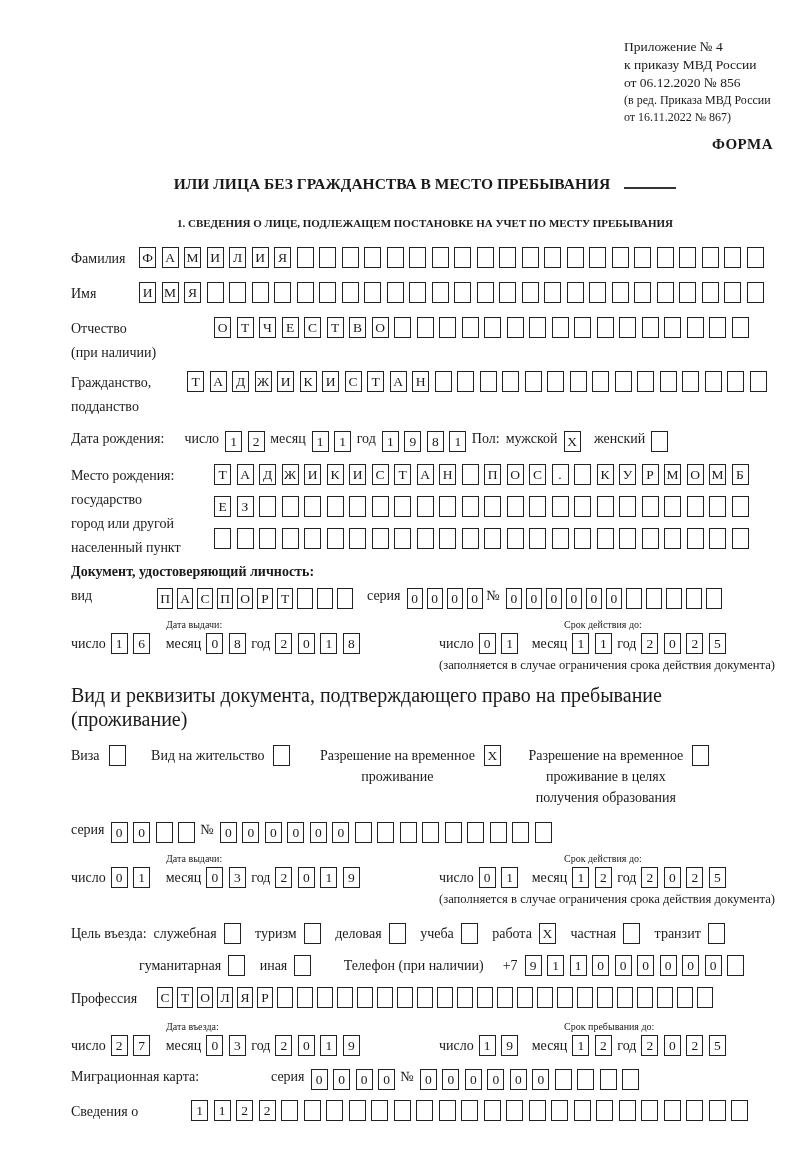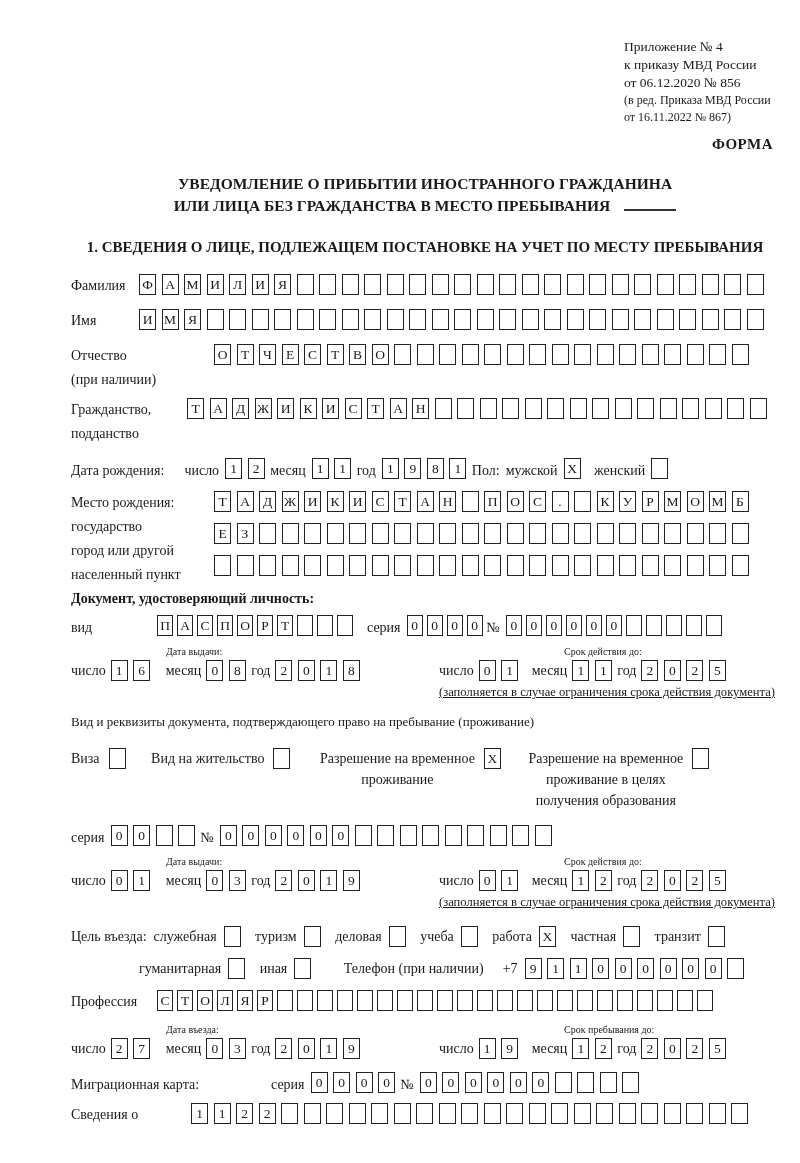--- a/index.html
+++ b/index.html
@@ -13,24 +13,24 @@
 
   
   .hdr { position: absolute; left: 615px; top: 38px; font-size: 13.5px; line-height: 18px; }
   .hdr .ed { font-size: 12px; line-height: 17px; }
   .hdr .ed:first-of-type { margin-top: 4px; }
   .forma { position: absolute; right: 36px; top: 136px; font-weight: bold; font-size: 15px; letter-spacing: .5px; }
 
   .title { margin-top: 138px; text-align: center; font-weight: bold; font-size: 15.5px; line-height: 22px; }
   .blank-line { display: inline-block; width: 52px; border-bottom: 2px solid #333; margin-left: 14px; vertical-align: baseline; }
 
-  .sec { margin-top: 22px; text-align: center; font-weight: bold; font-size: 15px; }
+  .sec { margin-top: 22px; text-align: center; font-weight: bold; font-size: 11px; }
 
   
-  .lbl { font-size: 13px; line-height: 24px; }
+  .lbl { font-size: 20px; line-height: 24px; }
 
   
   .cells { display: flex; flex-wrap: nowrap; }
   .cell {
     display: inline-flex; flex: none; align-items: center; justify-content: center;
     width: 17px; height: 21px; margin-right: 5.5px;
     border: 1.7px solid #222; background: #fff;
     font-size: 13.5px; font-weight: normal;
   }
   .tight .cell { width: 16px; margin-right: 4px; }
@@ -38,33 +38,33 @@
   .frow { display: flex; align-items: flex-start; margin-top: 11px; }
   .flabel { flex: none; font-size: 14px; line-height: 24px; padding-top: 0; }
   .w68  { width: 68px; }
   .w116 { width: 116px; }
   .w143 { width: 143px; }
   .w86  { width: 86px; }
   .w120 { width: 120px; }
   .stackrows .cells { margin-bottom: 11px; }
   .stackrows .cells:last-child { margin-bottom: 0; }
 
-  .inline { display: flex; align-items: flex-end; font-size: 14px; }
+  .inline { display: flex; align-items: flex-start; font-size: 14px; }
   .inline .word { margin-right: 6px; white-space: nowrap; }
   .inline .gap { width: 14px; flex: none; }
 
   .center-b { font-weight: bold; font-size: 14px; margin-top: 12px; }
 
   .daterow { display: flex; margin-top: 10px; }
   .dcol { }
   .dcol .dhead { font-size: 10px; margin-left: 95px; margin-bottom: 3px; }
   .dcol.right .dhead { margin-left: 125px; }
   .dline { display: flex; align-items: center; font-size: 14px; }
   .dline .word { margin-right: 5px; white-space: nowrap; }
-  .dnote { font-size: 12.6px; margin-top: 4px; text-align: center; text-decoration: underline; }
+  .dnote { font-size: 12.6px; margin-top: 4px; text-align: center; }
 
   .opts { display: flex; align-items: flex-start; margin-top: 14px; font-size: 14px; }
   .opt { display: flex; align-items: flex-start; margin-right: 14px; }
   .opt .optlabel { text-align: center; line-height: 21px; margin-right: 9px; }
   .opt .cells { margin-top: 0; }
 
   .purpose { display: flex; align-items: center; font-size: 14px; margin-top: 16px; flex-wrap: nowrap; }
   .purpose .word { margin-right: 7px; white-space: nowrap; }
   .purpose .cells { margin-right: 9px; }
 </style>
@@ -76,21 +76,20 @@
   <div class="hdr">
     <div>Приложение № 4</div>
     <div>к приказу МВД России</div>
     <div>от 06.12.2020 № 856</div>
     <div class="ed">(в ред. Приказа МВД России</div>
     <div class="ed">от 16.11.2022 № 867)</div>
   </div>
   <div class="forma">ФОРМА</div>
 
   <div class="title">
-    <div>УВЕДОМЛЕНИЕ О ПРИБЫТИИ ИНОСТРАННОГО ГРАЖДАНИНА</div>
     <div>
       <span>ИЛИ ЛИЦА БЕЗ ГРАЖДАНСТВА В МЕСТО ПРЕБЫВАНИЯ</span><span class="blank-line"></span>
     </div>
   </div>
 
   <div class="sec">1. СВЕДЕНИЯ О ЛИЦЕ, ПОДЛЕЖАЩЕМ ПОСТАНОВКЕ НА УЧЕТ ПО МЕСТУ ПРЕБЫВАНИЯ</div>
 
   <div class="frow" style="margin-top:18px">
     <div class="flabel w68">Фамилия</div>
     <div class="cells">

